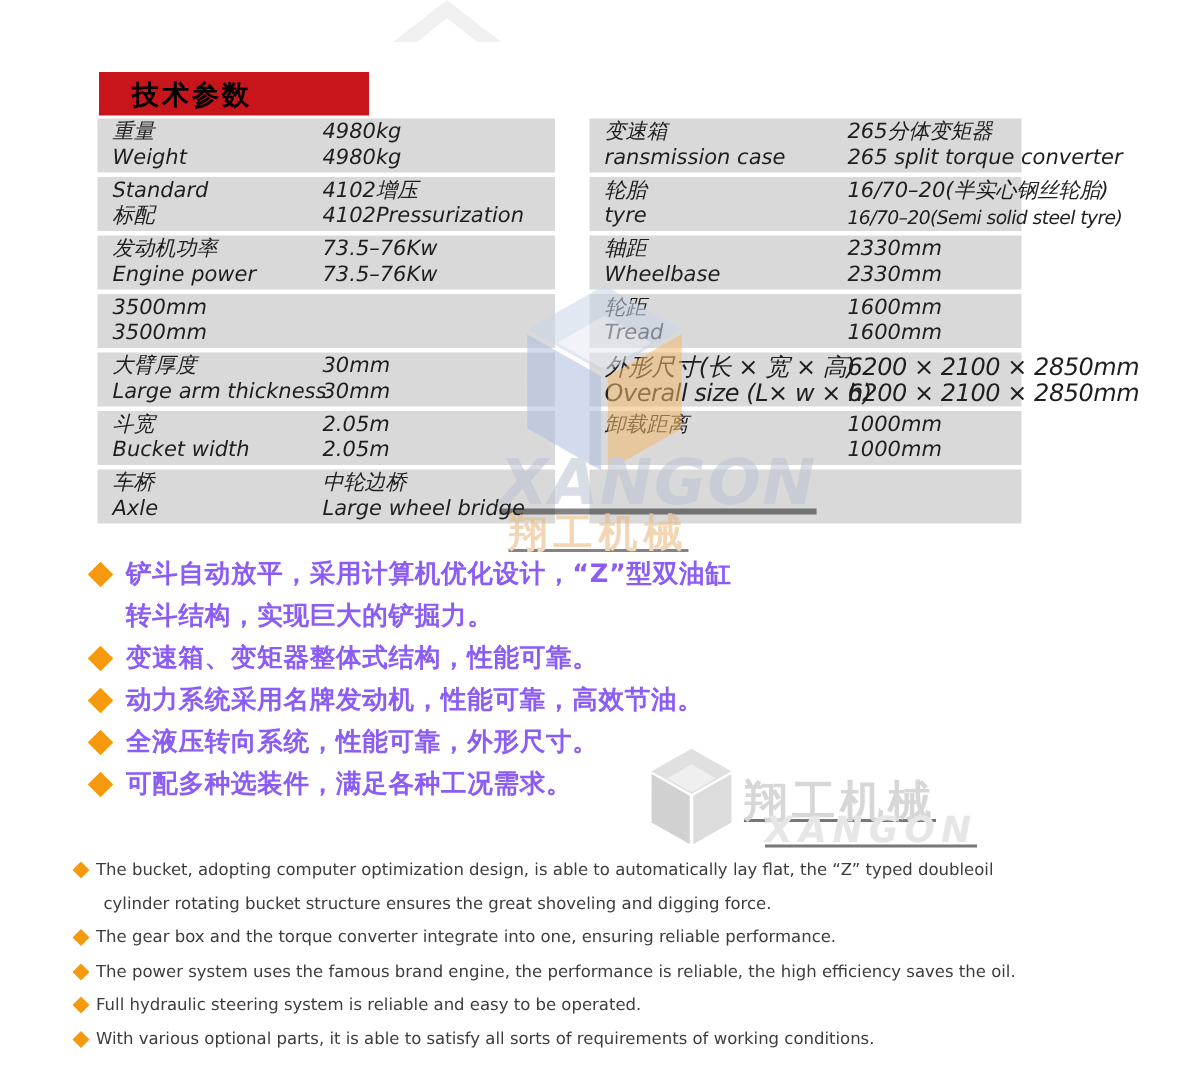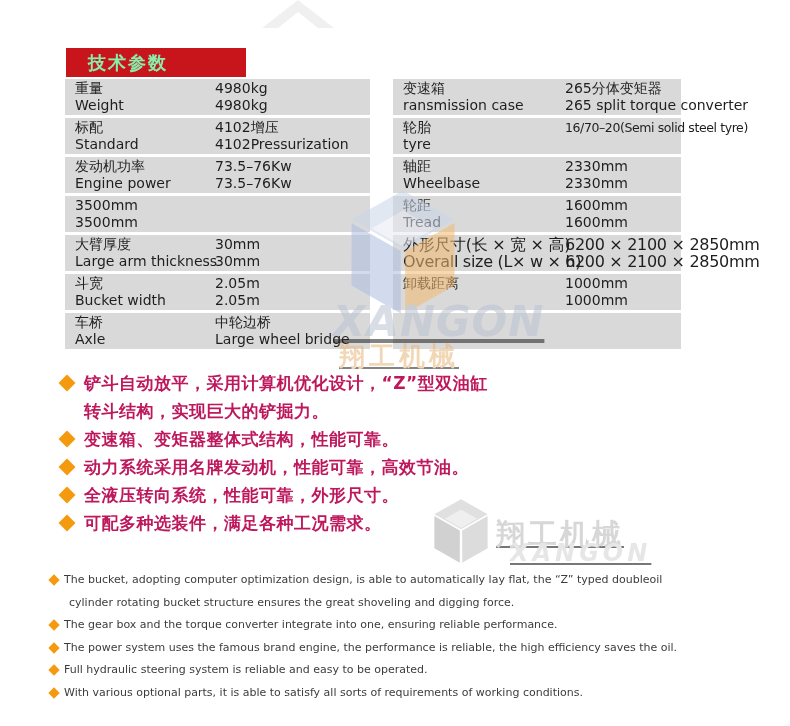--- a/index.html
+++ b/index.html
@@ -16,49 +16,49 @@
   }
   .page{position:absolute;inset:0;}
 
   
   .title-bar{
     position:absolute;left:66px;top:48px;width:180px;height:29px;
     background:var(--accent-red);
     display:flex;align-items:center;padding-left:22px;
   }
   .title-bar span{
-    color:#86efac;font-size:18px;font-weight:bold;letter-spacing:2px;
+    color:#000000;font-size:18px;font-weight:bold;letter-spacing:2px;
   }
 
   
   .spec-table{
     position:absolute;left:65px;top:79px;width:662px;
     display:flex;gap:23px;z-index:1;
   }
   .col{display:block;}
   .col-left{width:305px;}
   .col-right-wrap{width:288px;}
   .row{
     height:36px;margin-bottom:3px;background:var(--row-gray);
     display:grid;align-content:center;padding-left:10px;
   }
   .col-left .row{grid-template-columns:140px 1fr;}
   .col-right-wrap .row{grid-template-columns:162px 1fr;}
   .ln{font-size:14px;line-height:17.5px;white-space:nowrap;}
-  .row .cell{overflow:visible;}
+  .row .cell{overflow:visible;font-style:italic;}
   
   .col-right-host .row:nth-of-type(2) .value .en{font-size:12.5px;letter-spacing:-0.4px;}
   .col-right-host .row:nth-of-type(5) .ln{font-size:16px;letter-spacing:-0.3px;}
   .row.empty{height:36px;}
 
   
   .features-cn{position:absolute;left:60px;top:369px;width:690px;z-index:3;}
   .feat-cn{position:relative;padding-left:24px;margin-bottom:0;}
   .feat-cn .fline{
-    font-size:17px;font-weight:600;line-height:28px;color:#be185d;
+    font-size:17px;font-weight:600;line-height:28px;color:#8b5cf6;
     letter-spacing:0.5px;white-space:nowrap;
   }
   .feat-cn .fline:empty{display:none;}
   .diamond{
     position:absolute;left:1px;top:8px;width:12px;height:12px;
     background:var(--bullet-orange);transform:rotate(45deg);
   }
 
   
   .features-en{position:absolute;left:50px;top:541px;width:710px;z-index:3;margin-top:28px;}
@@ -120,22 +120,22 @@
             <div class="ln en">Weight</div>
           </div>
           <div class="cell value">
             <div class="ln cn">4980kg</div>
             <div class="ln en">4980kg</div>
           </div>
         </div>
 
         <div class="row">
           <div class="cell label">
+            <div class="ln en">Standard</div>
             <div class="ln cn">标配</div>
-            <div class="ln en">Standard</div>
           </div>
           <div class="cell value">
             <div class="ln cn">4102增压</div>
             <div class="ln en">4102Pressurization</div>
           </div>
         </div>
 
         <div class="row">
           <div class="cell label">
             <div class="ln cn">发动机功率</div>
@@ -201,20 +201,21 @@
               <div class="ln en">265 split torque converter</div>
             </div>
           </div>
 
           <div class="row">
             <div class="cell label">
               <div class="ln cn">轮胎</div>
               <div class="ln en">tyre</div>
             </div>
             <div class="cell value">
+              <div class="ln cn">16/70–20(半实心钢丝轮胎)</div>
               <div class="ln en">16/70–20(Semi solid steel tyre)</div>
             </div>
           </div>
 
           <div class="row">
             <div class="cell label">
               <div class="ln cn">轴距</div>
               <div class="ln en">Wheelbase</div>
             </div>
             <div class="cell value">

